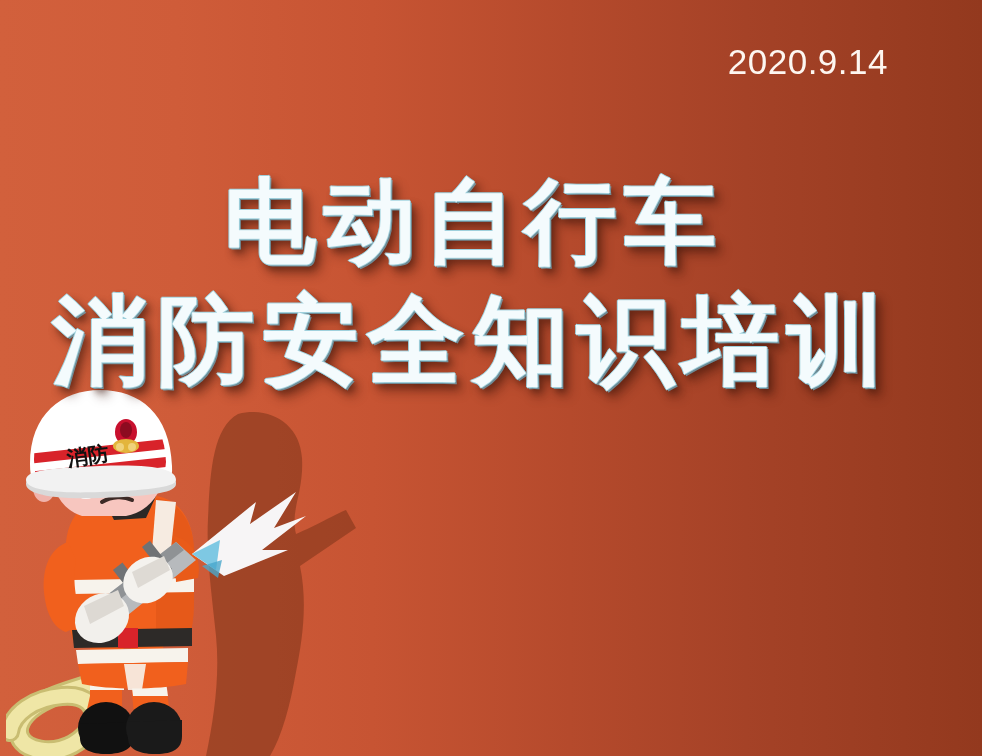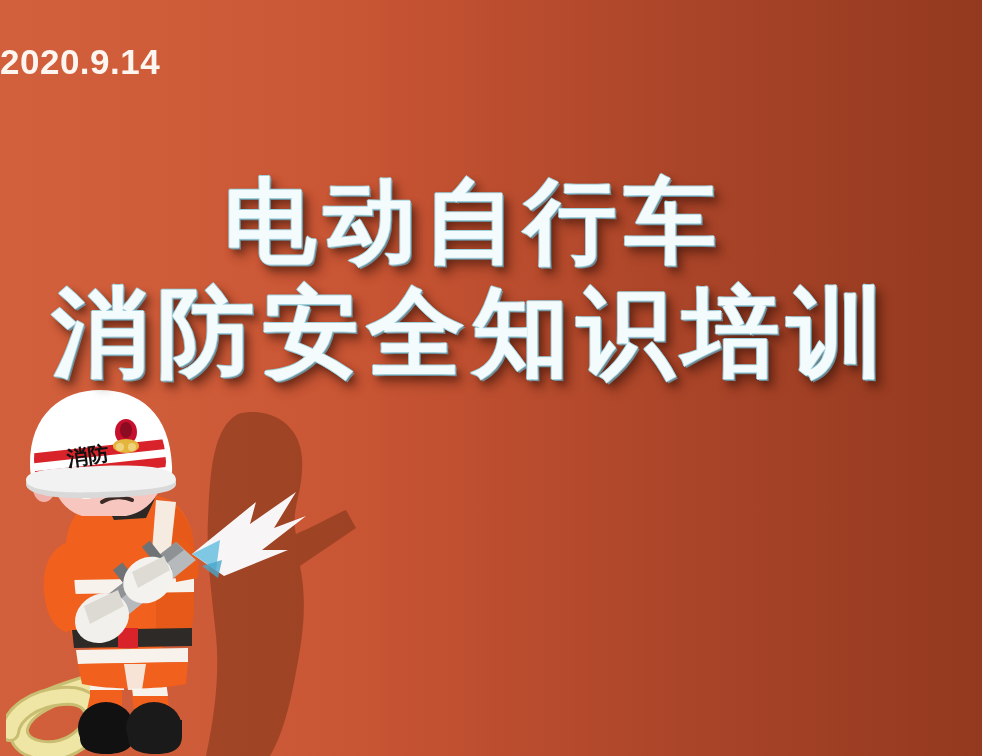--- a/index.html
+++ b/index.html
@@ -23,27 +23,27 @@
     font-family: "Liberation Sans", sans-serif;
     -webkit-font-smoothing: antialiased;
   }
 
   
   #date {
     position: absolute;
     left: 0;
     top: 44px;
     width: 100%;
-    text-align: left;
+    text-align: right;
     padding-right: 94px;
     box-sizing: border-box;
     color: #fdf6f0;
     font-size: 35px;
     font-family: "Liberation Sans", sans-serif;
-    font-weight: 700;
+    font-weight: 400;
     letter-spacing: 0.5px;
     line-height: 1;
   }
 
   
   #title-block {
     position: absolute;
     left: 0;
     top: 176px;
     width: 934px;
@@ -65,21 +65,21 @@
        2px 2px 0 rgba(110,170,190,.75),
        4px 5px 7px rgba(60,20,10,.55),
        7px 9px 12px rgba(50,15,8,.40);
   }
   #title-line-1 {
     font-size: 92px;
     padding-left: 14px;
   }
   #title-line-2 {
     font-size: 97px;
-    margin-top: 16px;
+    margin-top: 24px;
     padding-left: 10px;
   }
 
   
   #hero {
     position: absolute;
     left: 6px;
     bottom: 0;
     width: 330px;
     height: 372px;

